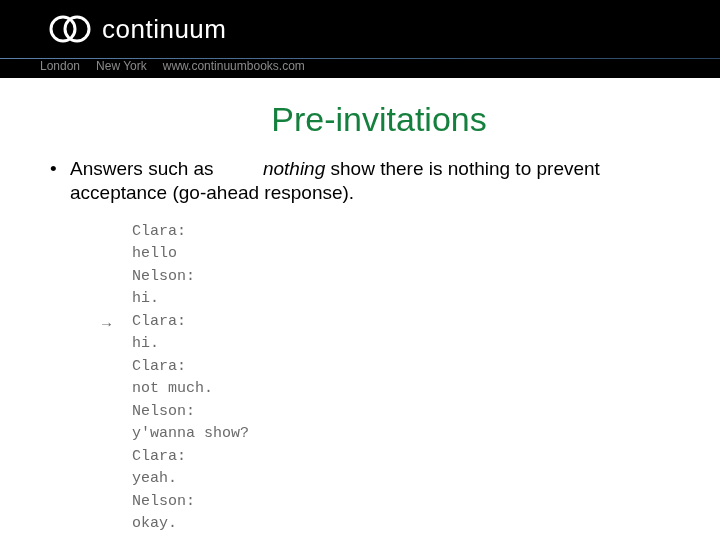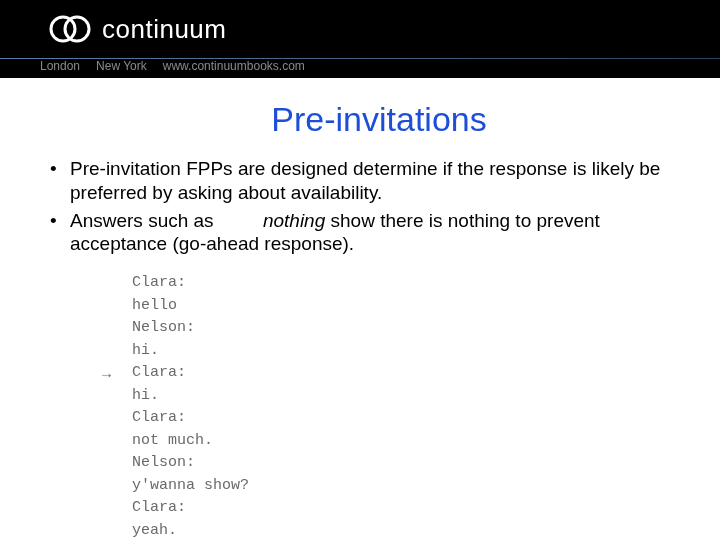--- a/index.html
+++ b/index.html
@@ -49,21 +49,21 @@
     padding-left: 40px;
     gap: 16px;
     color: #8a8a8a;
     font-size: 12px;
   }
   .header-bottom span { white-space: nowrap; }
   .slide-title {
     text-align: center;
     font-size: 34px;
     font-weight: 400;
-    color: #1d4ed8;
+    color: #15803d;
     margin-top: 22px;
     margin-bottom: 18px;
     padding-left: 38px;
   }
   .content {
     padding: 0 30px 0 50px;
   }
   .bullet-list {
     list-style: none;
   }
@@ -131,21 +131,20 @@
     <span>London</span>
     <span>New York</span>
     <span>www.continuumbooks.com</span>
   </div>
 </div>
 
 <h1 class="slide-title">Pre-invitations</h1>
 
 <div class="content">
   <ul class="bullet-list" id="bullet-list">
-      <li>Pre-invitation FPPs are designed determine if the response is likely be preferred by asking about availability.</li>
       <li>Answers such as <span class="italic">nothing</span> show there is nothing to prevent acceptance (go-ahead response).</li>
     </ul>
 
   <div class="dialogue" id="dialogue">
     <span class="arrow-marker" id="arrow-marker" style="top: 92px;">→</span>
   <div class="dialogue-row">
         <span class="dialogue-speaker">Clara:</span>
         <span class="dialogue-line">hello</span>
       </div>
       <div class="dialogue-row">

